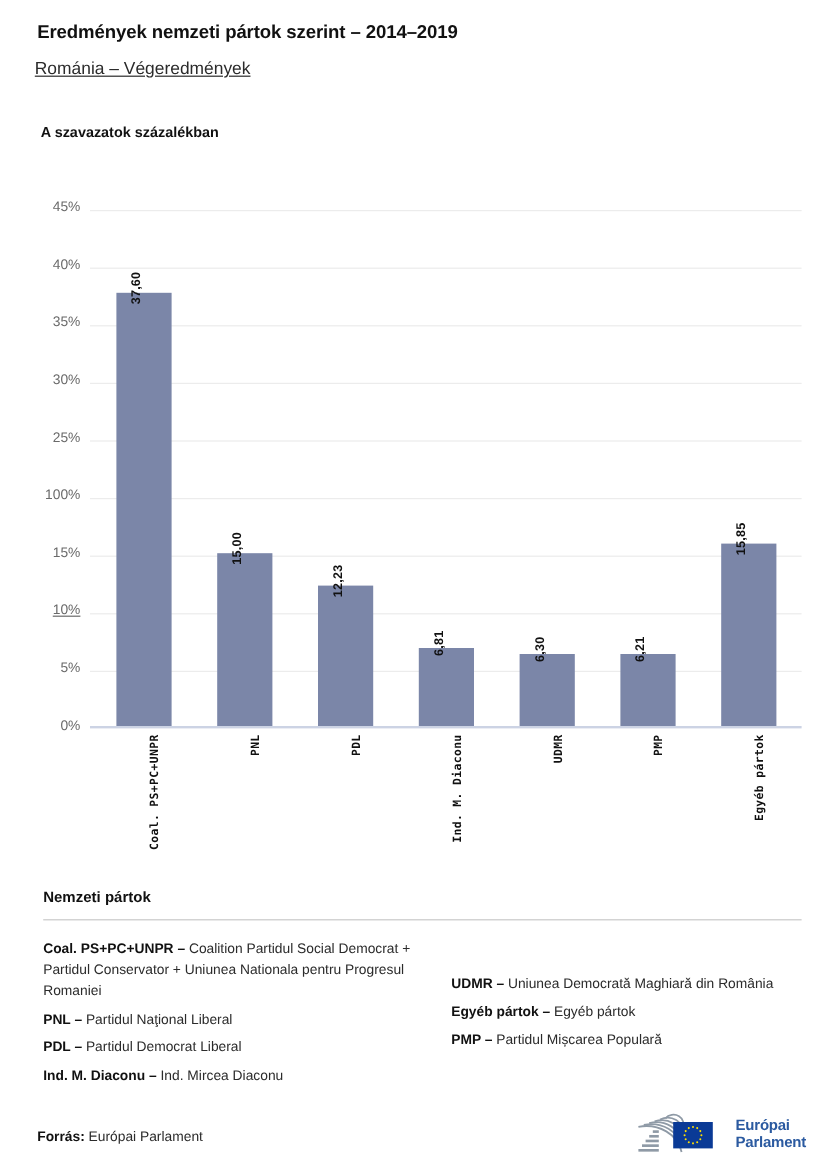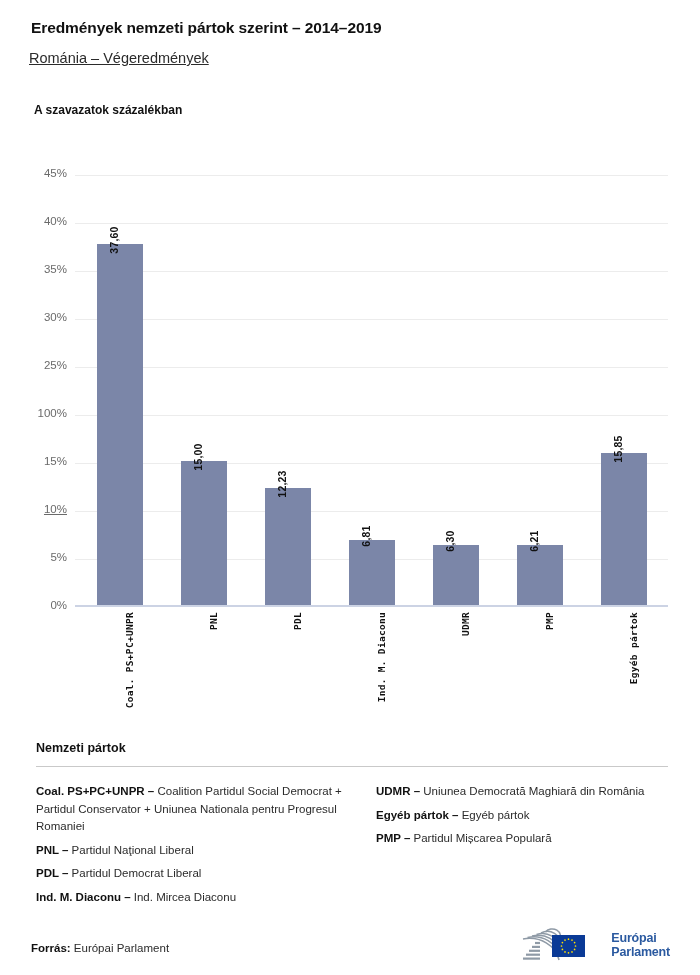--- a/index.html
+++ b/index.html
@@ -135,20 +135,21 @@
     height: 1px;
     background: #c9c9c9;
   }
   .legend-cols {
     position: absolute;
     left: 36px;
     top: 783px;
     width: 634px;
     display: flex;
     gap: 0px;
+    align-items: center;
   }
   .legend-col {
     width: 317px;
     box-sizing: border-box;
   }
   .legend-col.right { padding-left: 23px; }
   .legend-item {
     font-size: 11.5px;
     line-height: 17.5px;
     color: #2b2b2b;
@@ -170,22 +171,21 @@
   .source .src-label { font-weight: bold; color: #111111; margin-top: 37px; }
 
   .ep-logo {
     position: absolute;
     left: 528px;
     top: 925px;
     width: 142px;
     height: 40px;
     display: flex;
     align-items: center;
-    gap: 20px;
-    justify-content: flex-end;
+    gap: 13px;
   }
   .ep-mark {
     position: relative;
     width: 72px;
     height: 36px;
   }
   .ep-wordmark {
     font-size: 12.5px;
     font-weight: bold;
     line-height: 14px;

